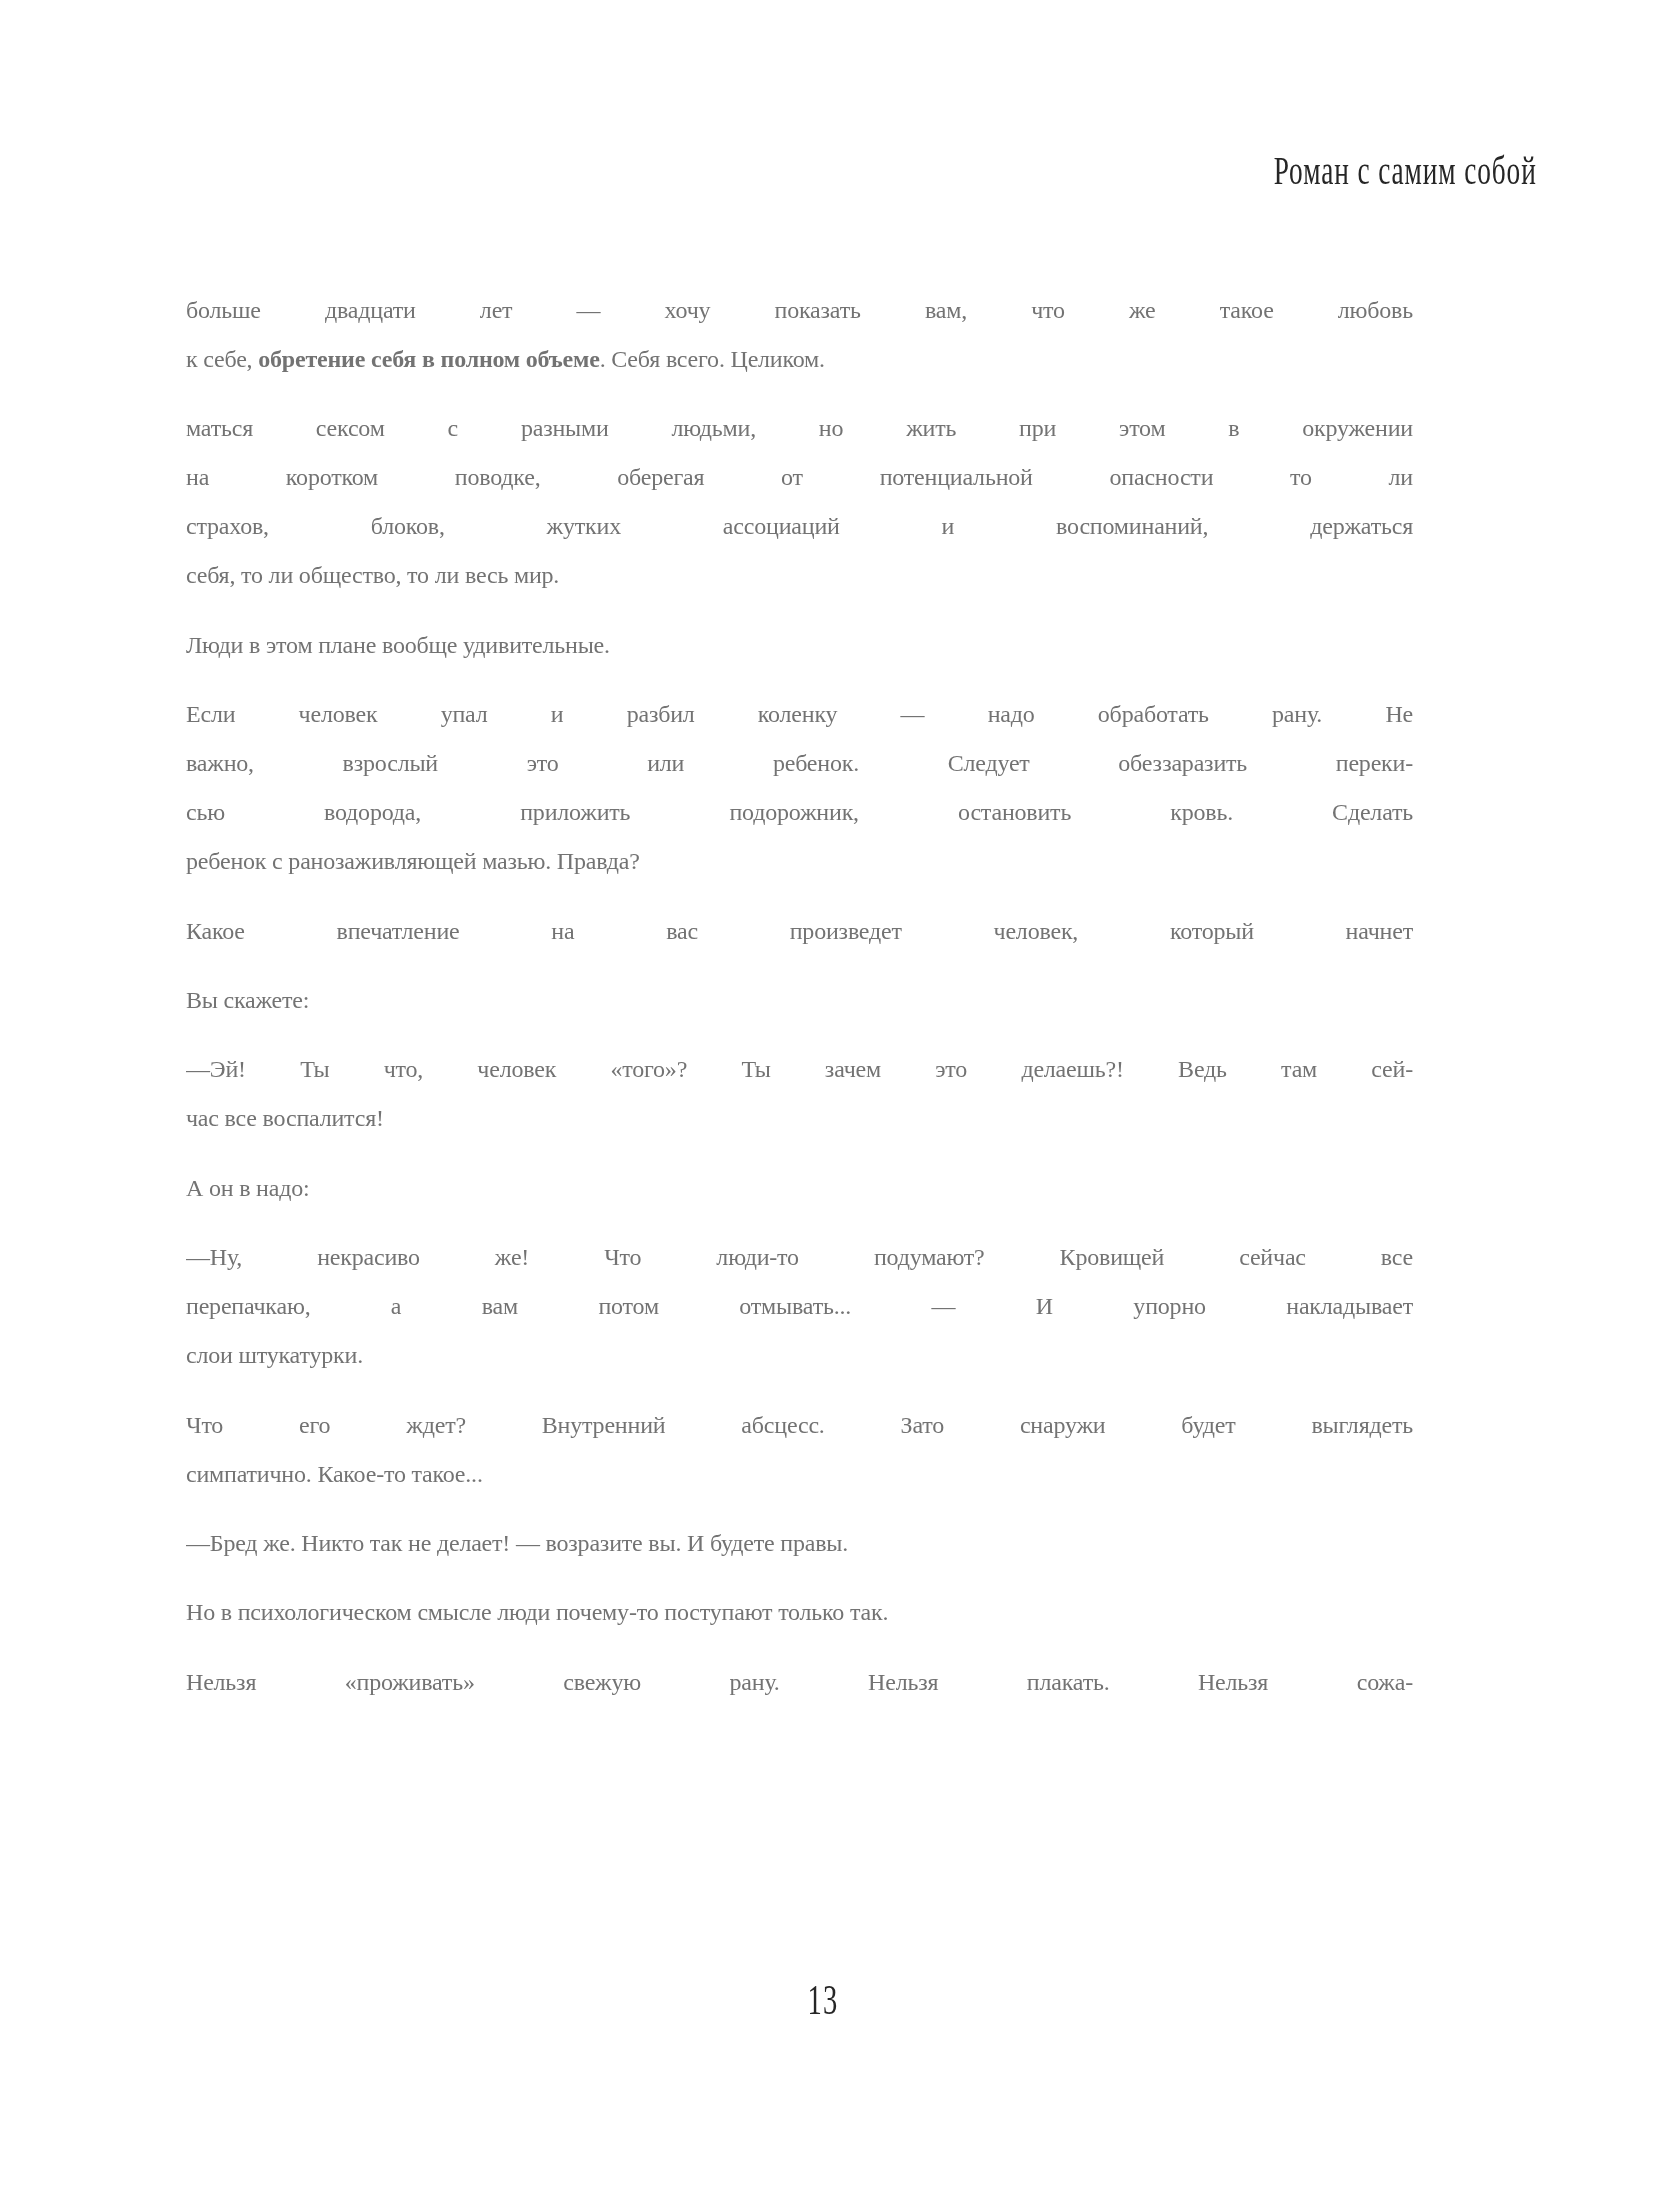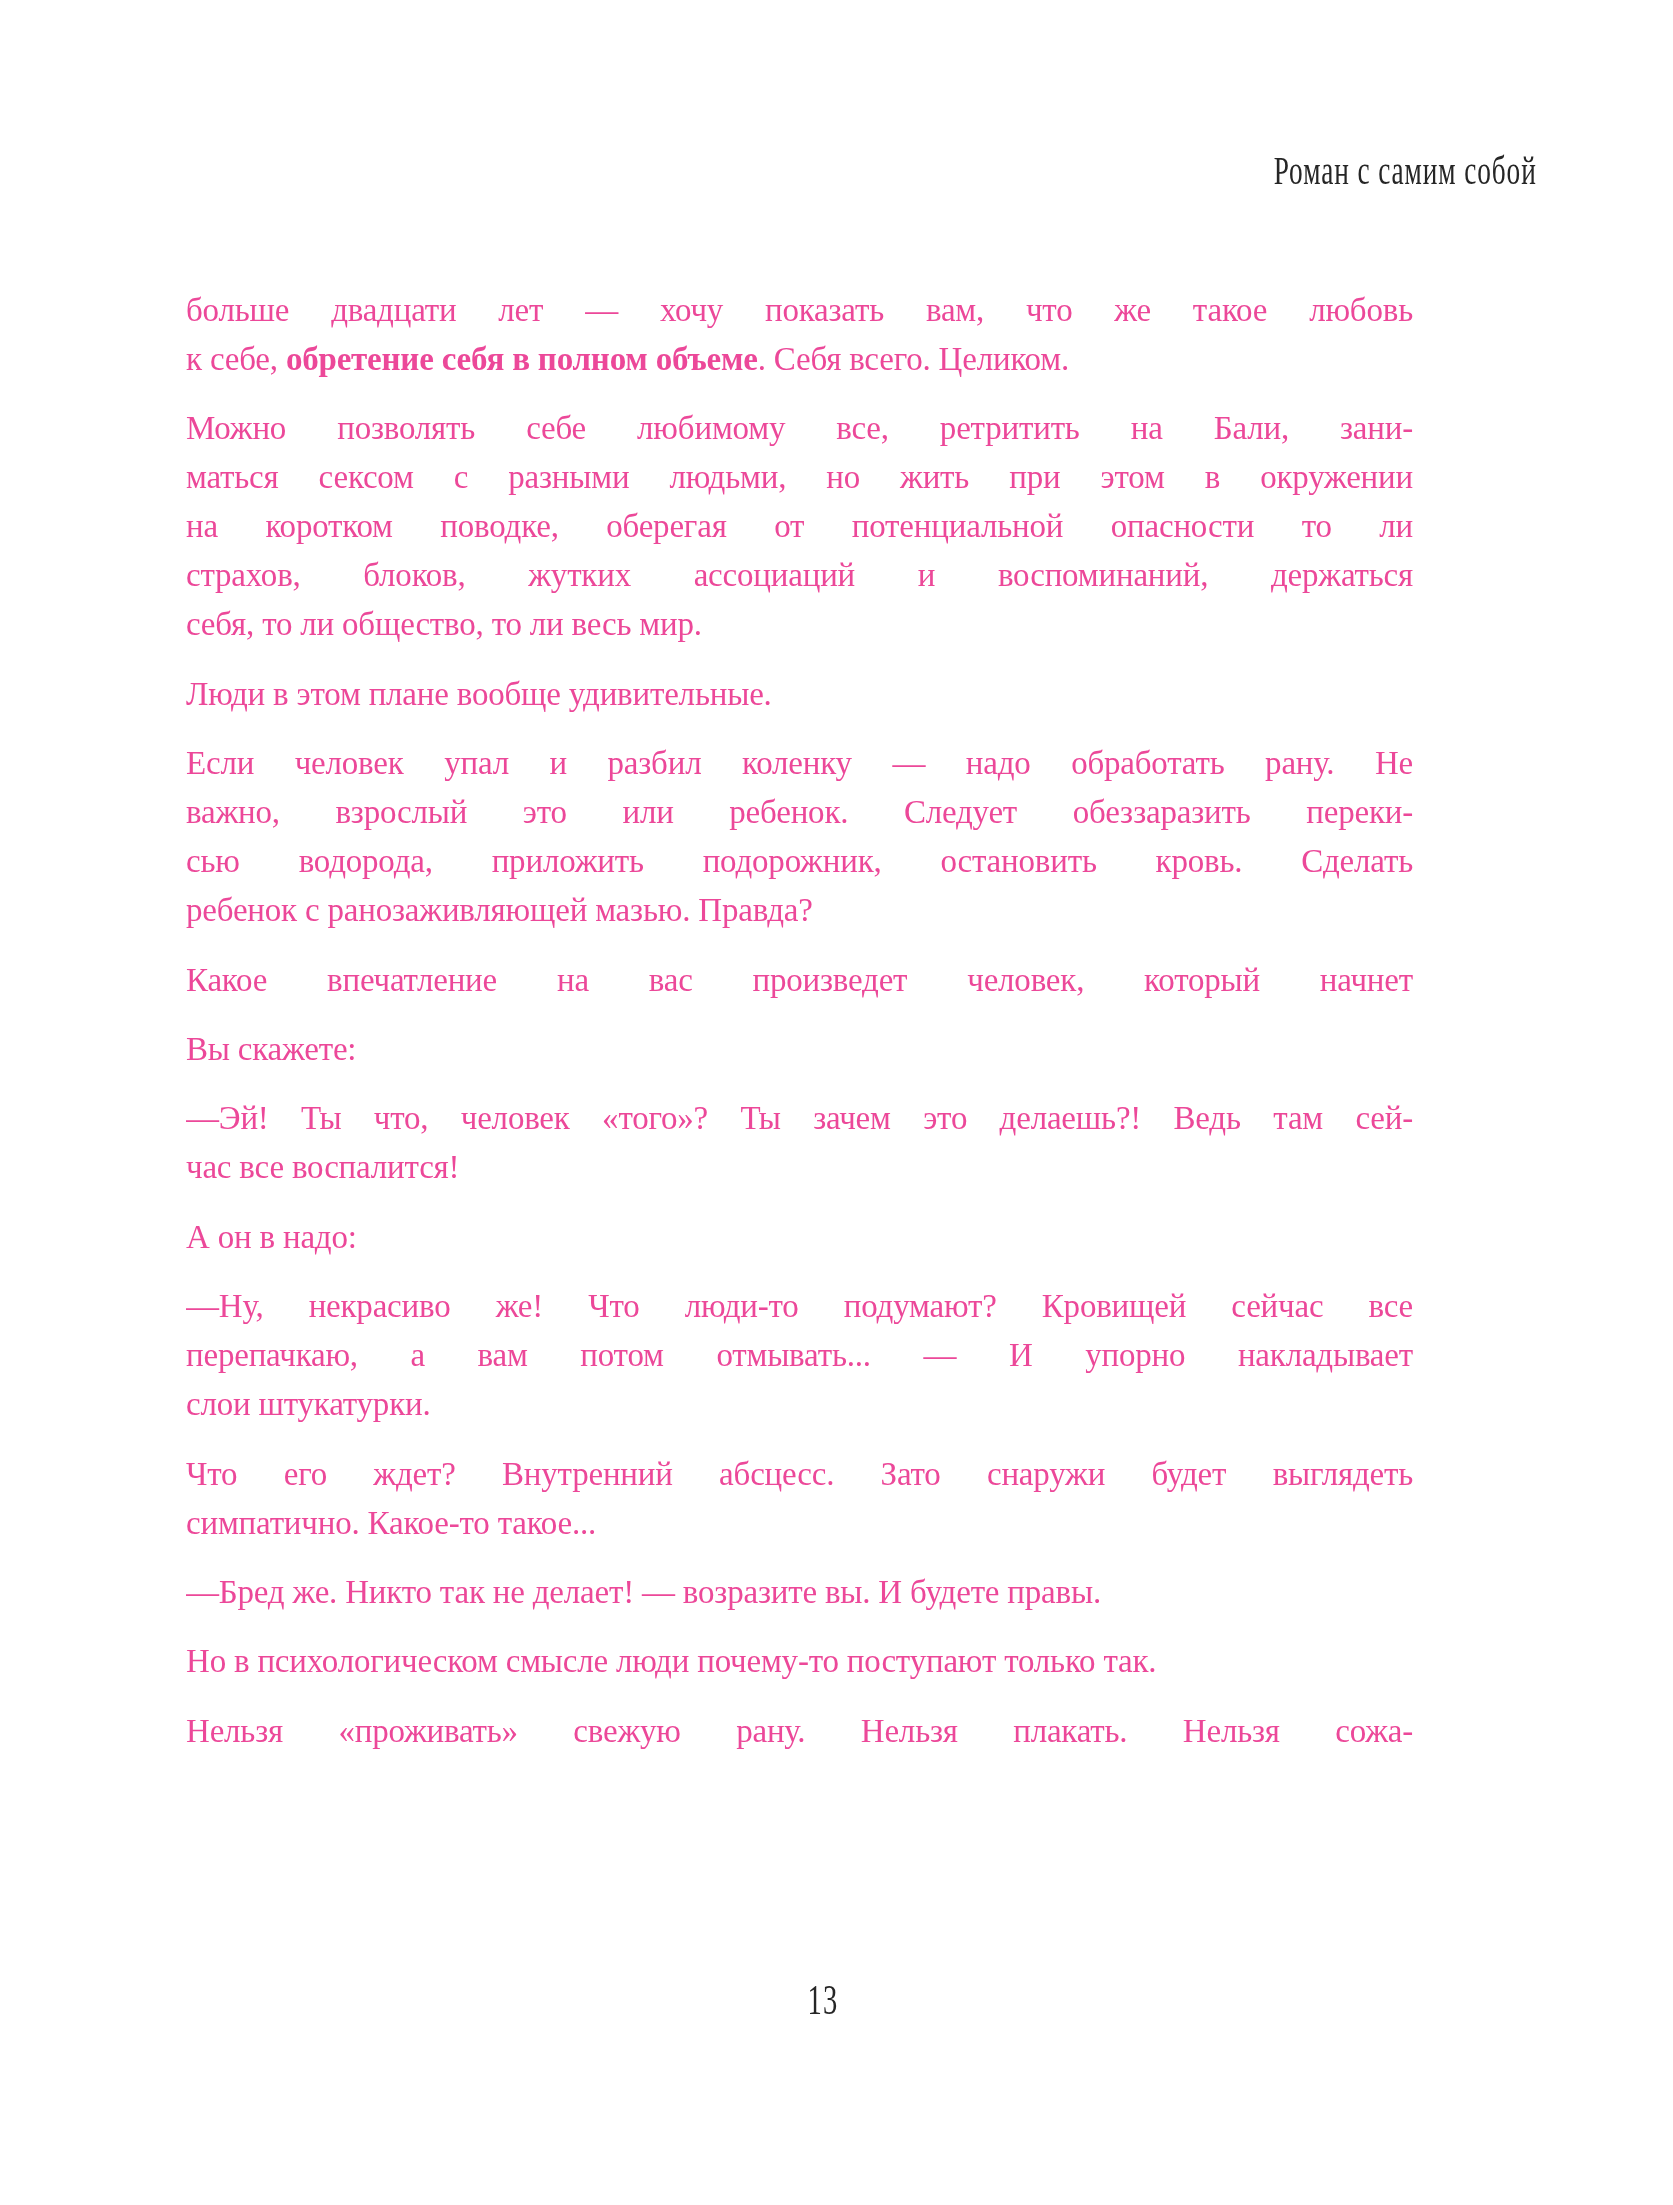--- a/index.html
+++ b/index.html
@@ -26,22 +26,22 @@
     letter-spacing: 1.3px;
     transform: scaleX(0.70);
     transform-origin: 100% 0;
     white-space: nowrap;
   }
   .body-text {
     position: absolute;
     left: 174px;
     top: 286px;
     width: 1227px;
-    font-size: 33px;
-    color: #ec4899;
+    font-size: 24px;
+    color: #737373;
     letter-spacing: -0.2px;
   }
   .para { margin: 0 0 20.4px 0; }
   .line {
     line-height: 49px;
     overflow: hidden;
   }
   .jline {
     text-align: justify;
     text-align-last: justify;
@@ -65,21 +65,20 @@
 
 <div class="sheet">
   <div class="running-header">Роман с самим собой</div>
 
   <div class="body-text" id="body-text">
       <div class="para">
         <div class="line jline"><span>больше двадцати лет — хочу показать вам, что же такое любовь</span></div>
         <div class="line"><span>к себе, </span><span class="b">обретение себя в полном объеме</span><span>. Себя всего. Целиком.</span></div>
       </div>
       <div class="para">
-        <div class="line jline"><span>Можно позволять себе любимому все, ретритить на Бали, зани-</span></div>
         <div class="line jline"><span>маться сексом с разными людьми, но жить при этом в окружении</span></div>
         <div class="line jline"><span>на коротком поводке, оберегая от потенциальной опасности то ли</span></div>
         <div class="line jline"><span>страхов, блоков, жутких ассоциаций и воспоминаний, держаться</span></div>
         <div class="line"><span>себя, то ли общество, то ли весь мир.</span></div>
       </div>
       <div class="para">
         <div class="line"><span>Люди в этом плане вообще удивительные.</span></div>
       </div>
       <div class="para">
         <div class="line jline"><span>Если человек упал и разбил коленку — надо обработать рану. Не</span></div>

